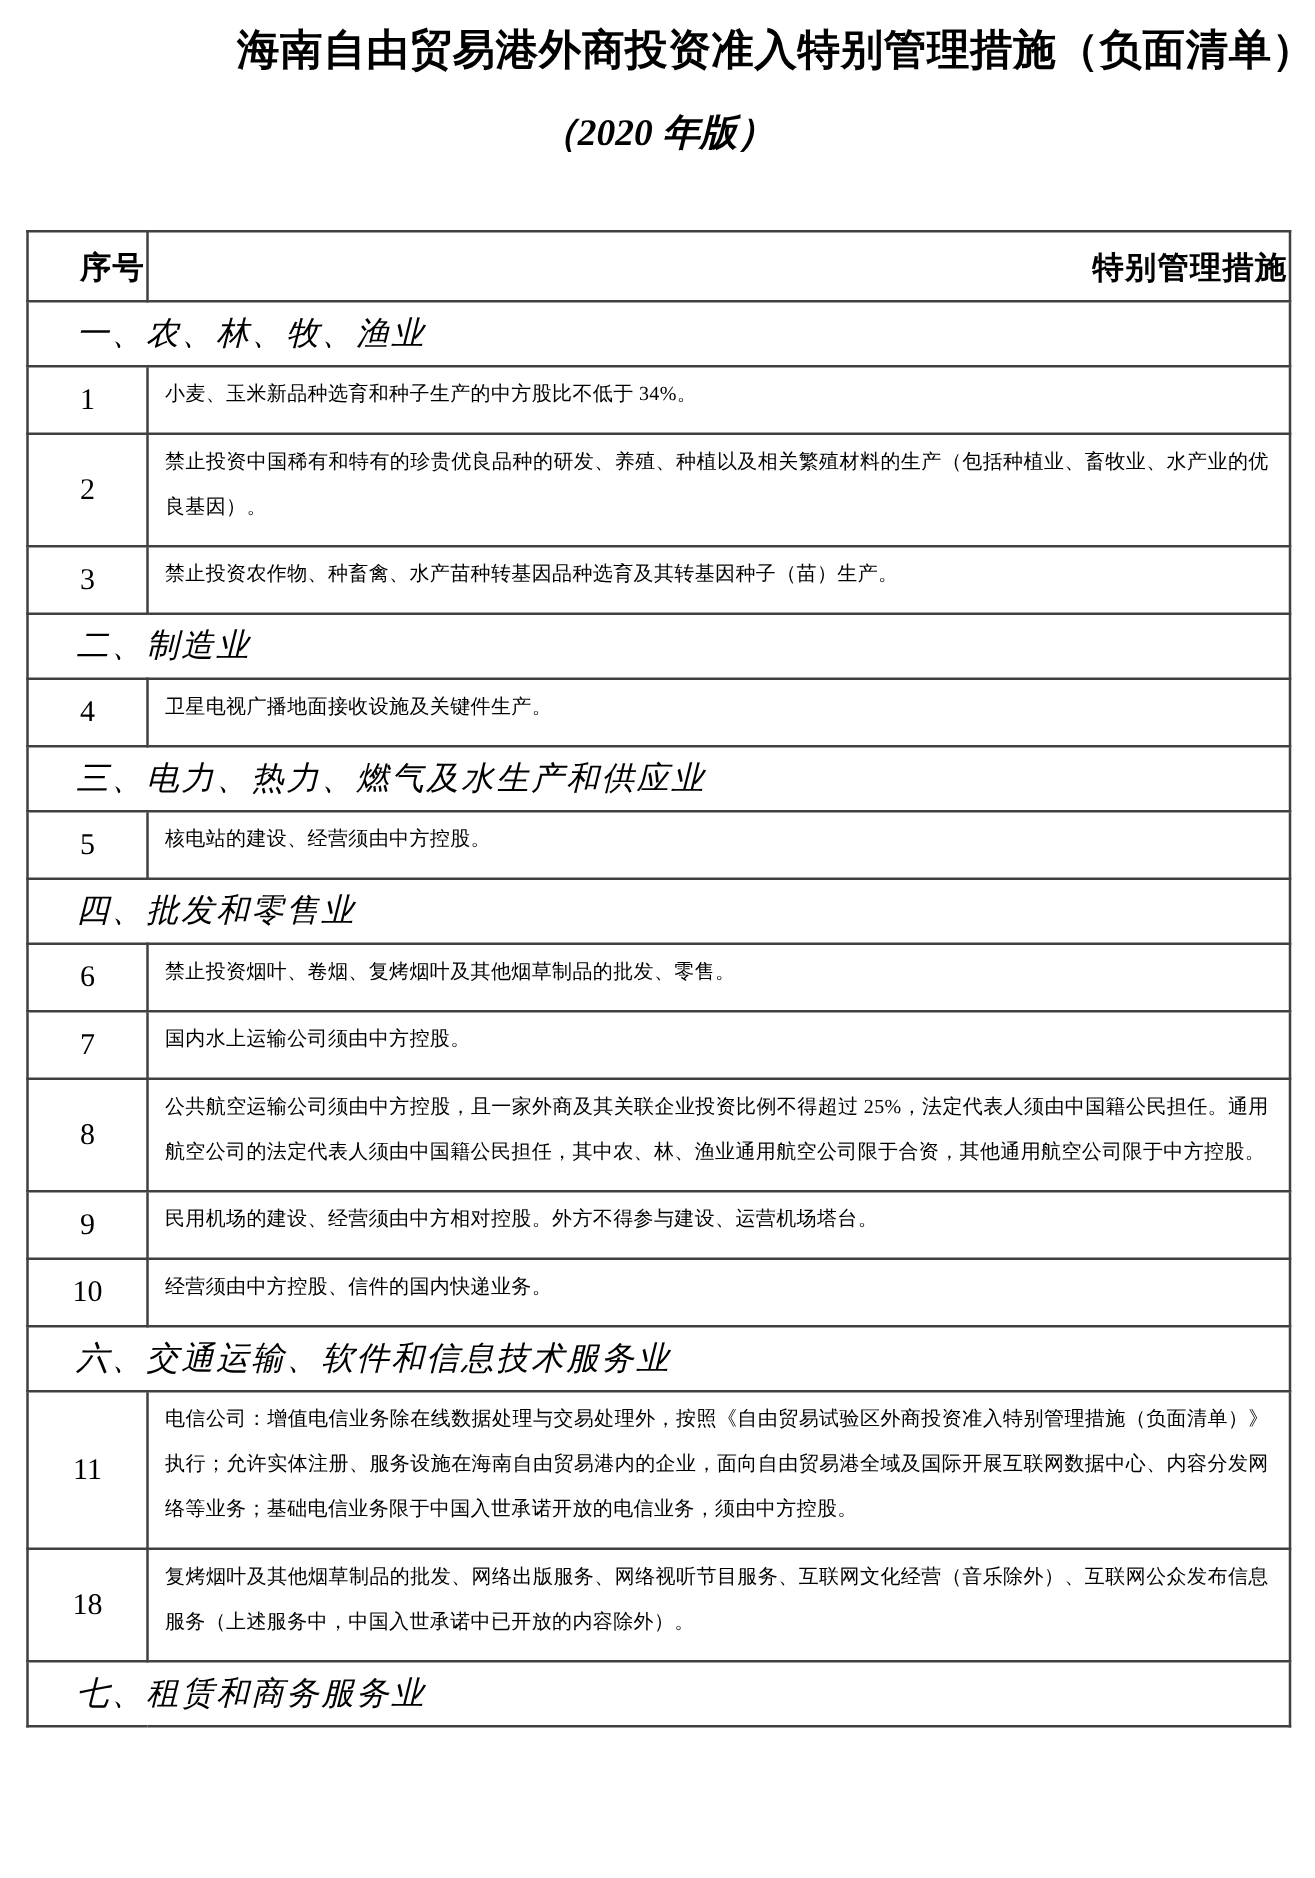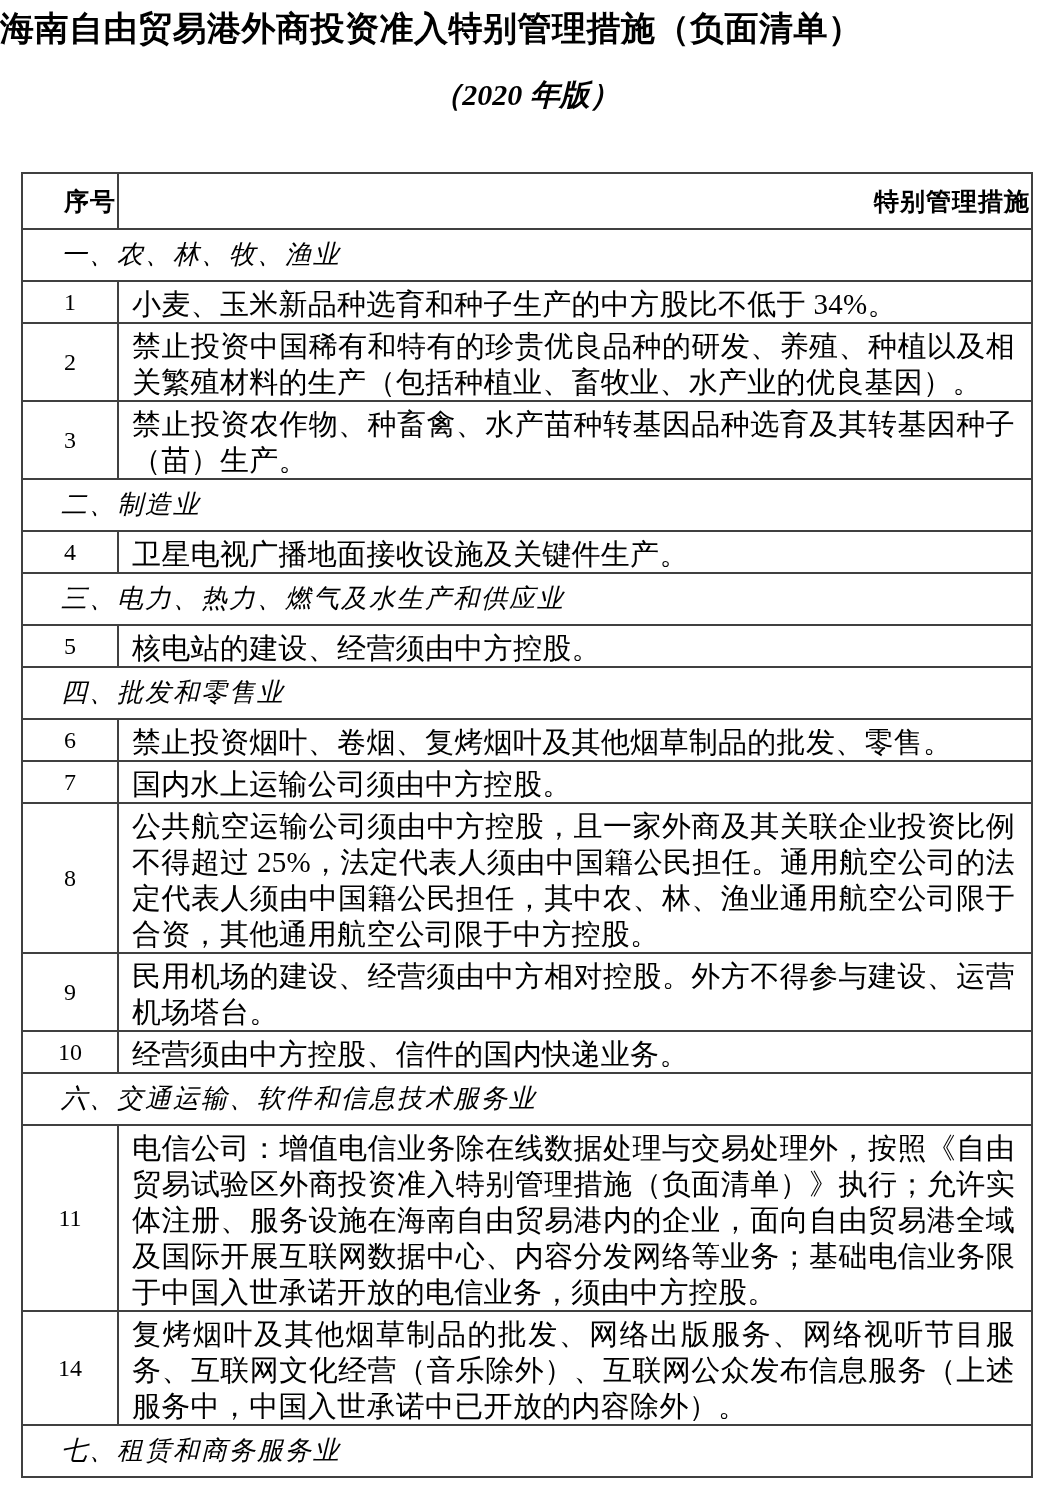--- a/index.html
+++ b/index.html
@@ -13,22 +13,22 @@
     font-family: "Liberation Serif", serif;
   }
   .page {
     width: 1052px;
     height: 1502px;
     background: #fff;
     position: relative;
   }
   .doc-title {
     margin: 0;
-    padding-top: 8px;
-    text-align: left;
+    padding-top: 20px;
+    text-align: right;
     font-size: 34px;
     line-height: 42px;
     font-weight: bold;
     font-family: "Liberation Serif", serif;
     letter-spacing: 0.5px;
   }
   .doc-subtitle {
     margin: 0;
     padding-top: 26px;
     text-align: center;
@@ -66,23 +66,23 @@
     line-height: 30px;
     margin-top: 34px;
   }
   td.num-cell {
     text-align: center;
     font-size: 24px;
     padding: 3px 2px;
     font-family: "Liberation Serif", serif;
   }
   td.text-cell {
-    font-size: 29px;
+    font-size: 16px;
     line-height: 36px;
-    padding: 4px 16px 0 13px;
+    padding: 4px 16px 12px 13px;
     text-align: justify;
     letter-spacing: 0.3px;
   }
 </style>
 </head>
 <body>
 
 <div class="page">
 
   <h1 class="doc-title">海南自由贸易港外商投资准入特别管理措施（负面清单）</h1>
@@ -152,21 +152,21 @@
           <td class="text-cell">经营须由中方控股、信件的国内快递业务。</td>
         </tr>
         <tr>
           <td colspan="2" class="section-cell">六、交通运输、软件和信息技术服务业</td>
         </tr>
         <tr>
           <td class="num-cell">11</td>
           <td class="text-cell">电信公司：增值电信业务除在线数据处理与交易处理外，按照《自由贸易试验区外商投资准入特别管理措施（负面清单）》执行；允许实体注册、服务设施在海南自由贸易港内的企业，面向自由贸易港全域及国际开展互联网数据中心、内容分发网络等业务；基础电信业务限于中国入世承诺开放的电信业务，须由中方控股。</td>
         </tr>
         <tr>
-          <td class="num-cell">14</td>
+          <td class="num-cell">18</td>
           <td class="text-cell">复烤烟叶及其他烟草制品的批发、网络出版服务、网络视听节目服务、互联网文化经营（音乐除外）、互联网公众发布信息服务（上述服务中，中国入世承诺中已开放的内容除外）。</td>
         </tr>
         <tr>
           <td colspan="2" class="section-cell">七、租赁和商务服务业</td>
         </tr>
       </tbody>
   </table>
 
 </div>
 

